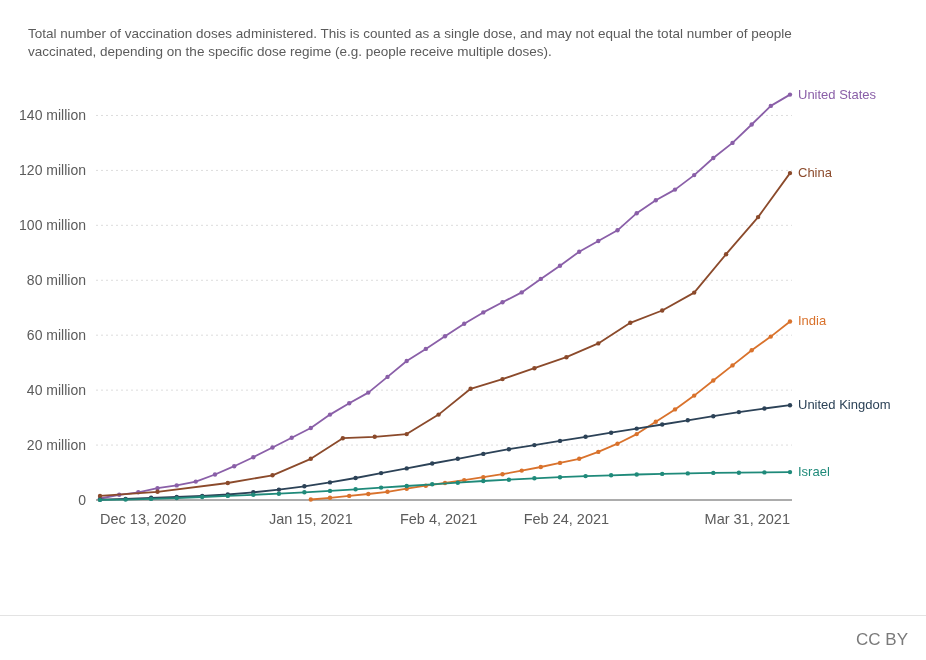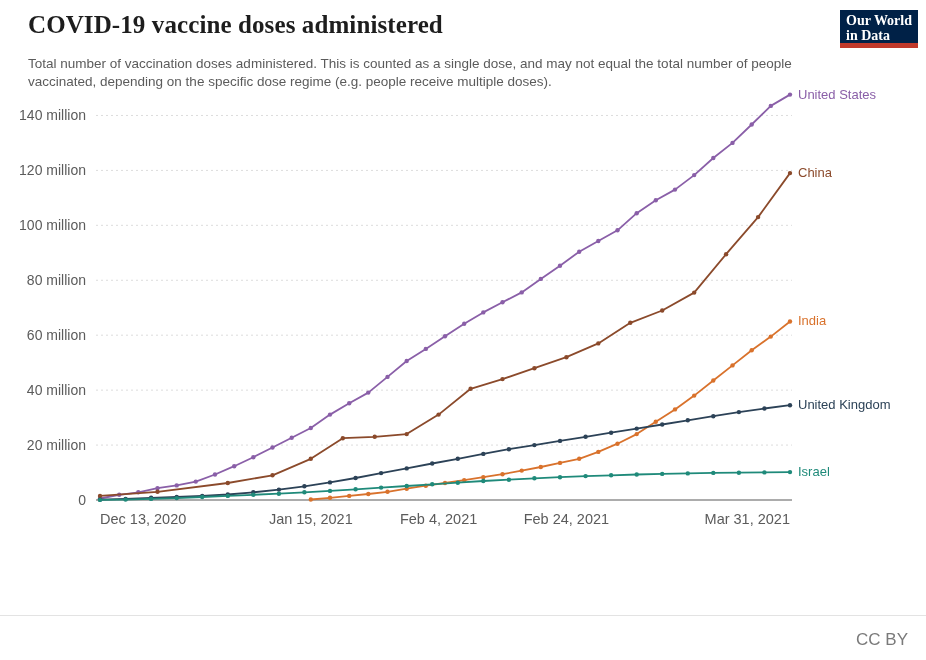--- a/index.html
+++ b/index.html
@@ -123,29 +123,23 @@
     stroke: #5b5b5b;
     stroke-width: 1.2;
   }
 </style>
 </head>
 <body>
 
 <div class="chart-card">
 
   <div class="header">
-    <div class="chart-title">COVID-19 vaccine doses administered</div>
     <div class="chart-subtitle">Total number of vaccination doses administered. This is counted as a single dose, and may not equal the total number of people vaccinated, depending on the specific dose regime (e.g. people receive multiple doses).</div>
   </div>
 
-  <div class="owid-logo">
-    <div>Our World</div>
-    <div>in Data</div>
-    <div class="bar"></div>
-  </div>
 
   <div class="plot">
     <svg id="chart-svg" width="926" height="530">
         <text x="86" y="427" text-anchor="end" class="axis-label">0</text>
         <line x1="96" x2="792" y1="367.06666666666666" y2="367.06666666666666" class="gridline"></line>
         <text x="86" y="372.06666666666666" text-anchor="end" class="axis-label">20 million</text>
         <line x1="96" x2="792" y1="312.1333333333333" y2="312.1333333333333" class="gridline"></line>
         <text x="86" y="317.1333333333333" text-anchor="end" class="axis-label">40 million</text>
         <line x1="96" x2="792" y1="257.2" y2="257.2" class="gridline"></line>
         <text x="86" y="262.2" text-anchor="end" class="axis-label">60 million</text>

